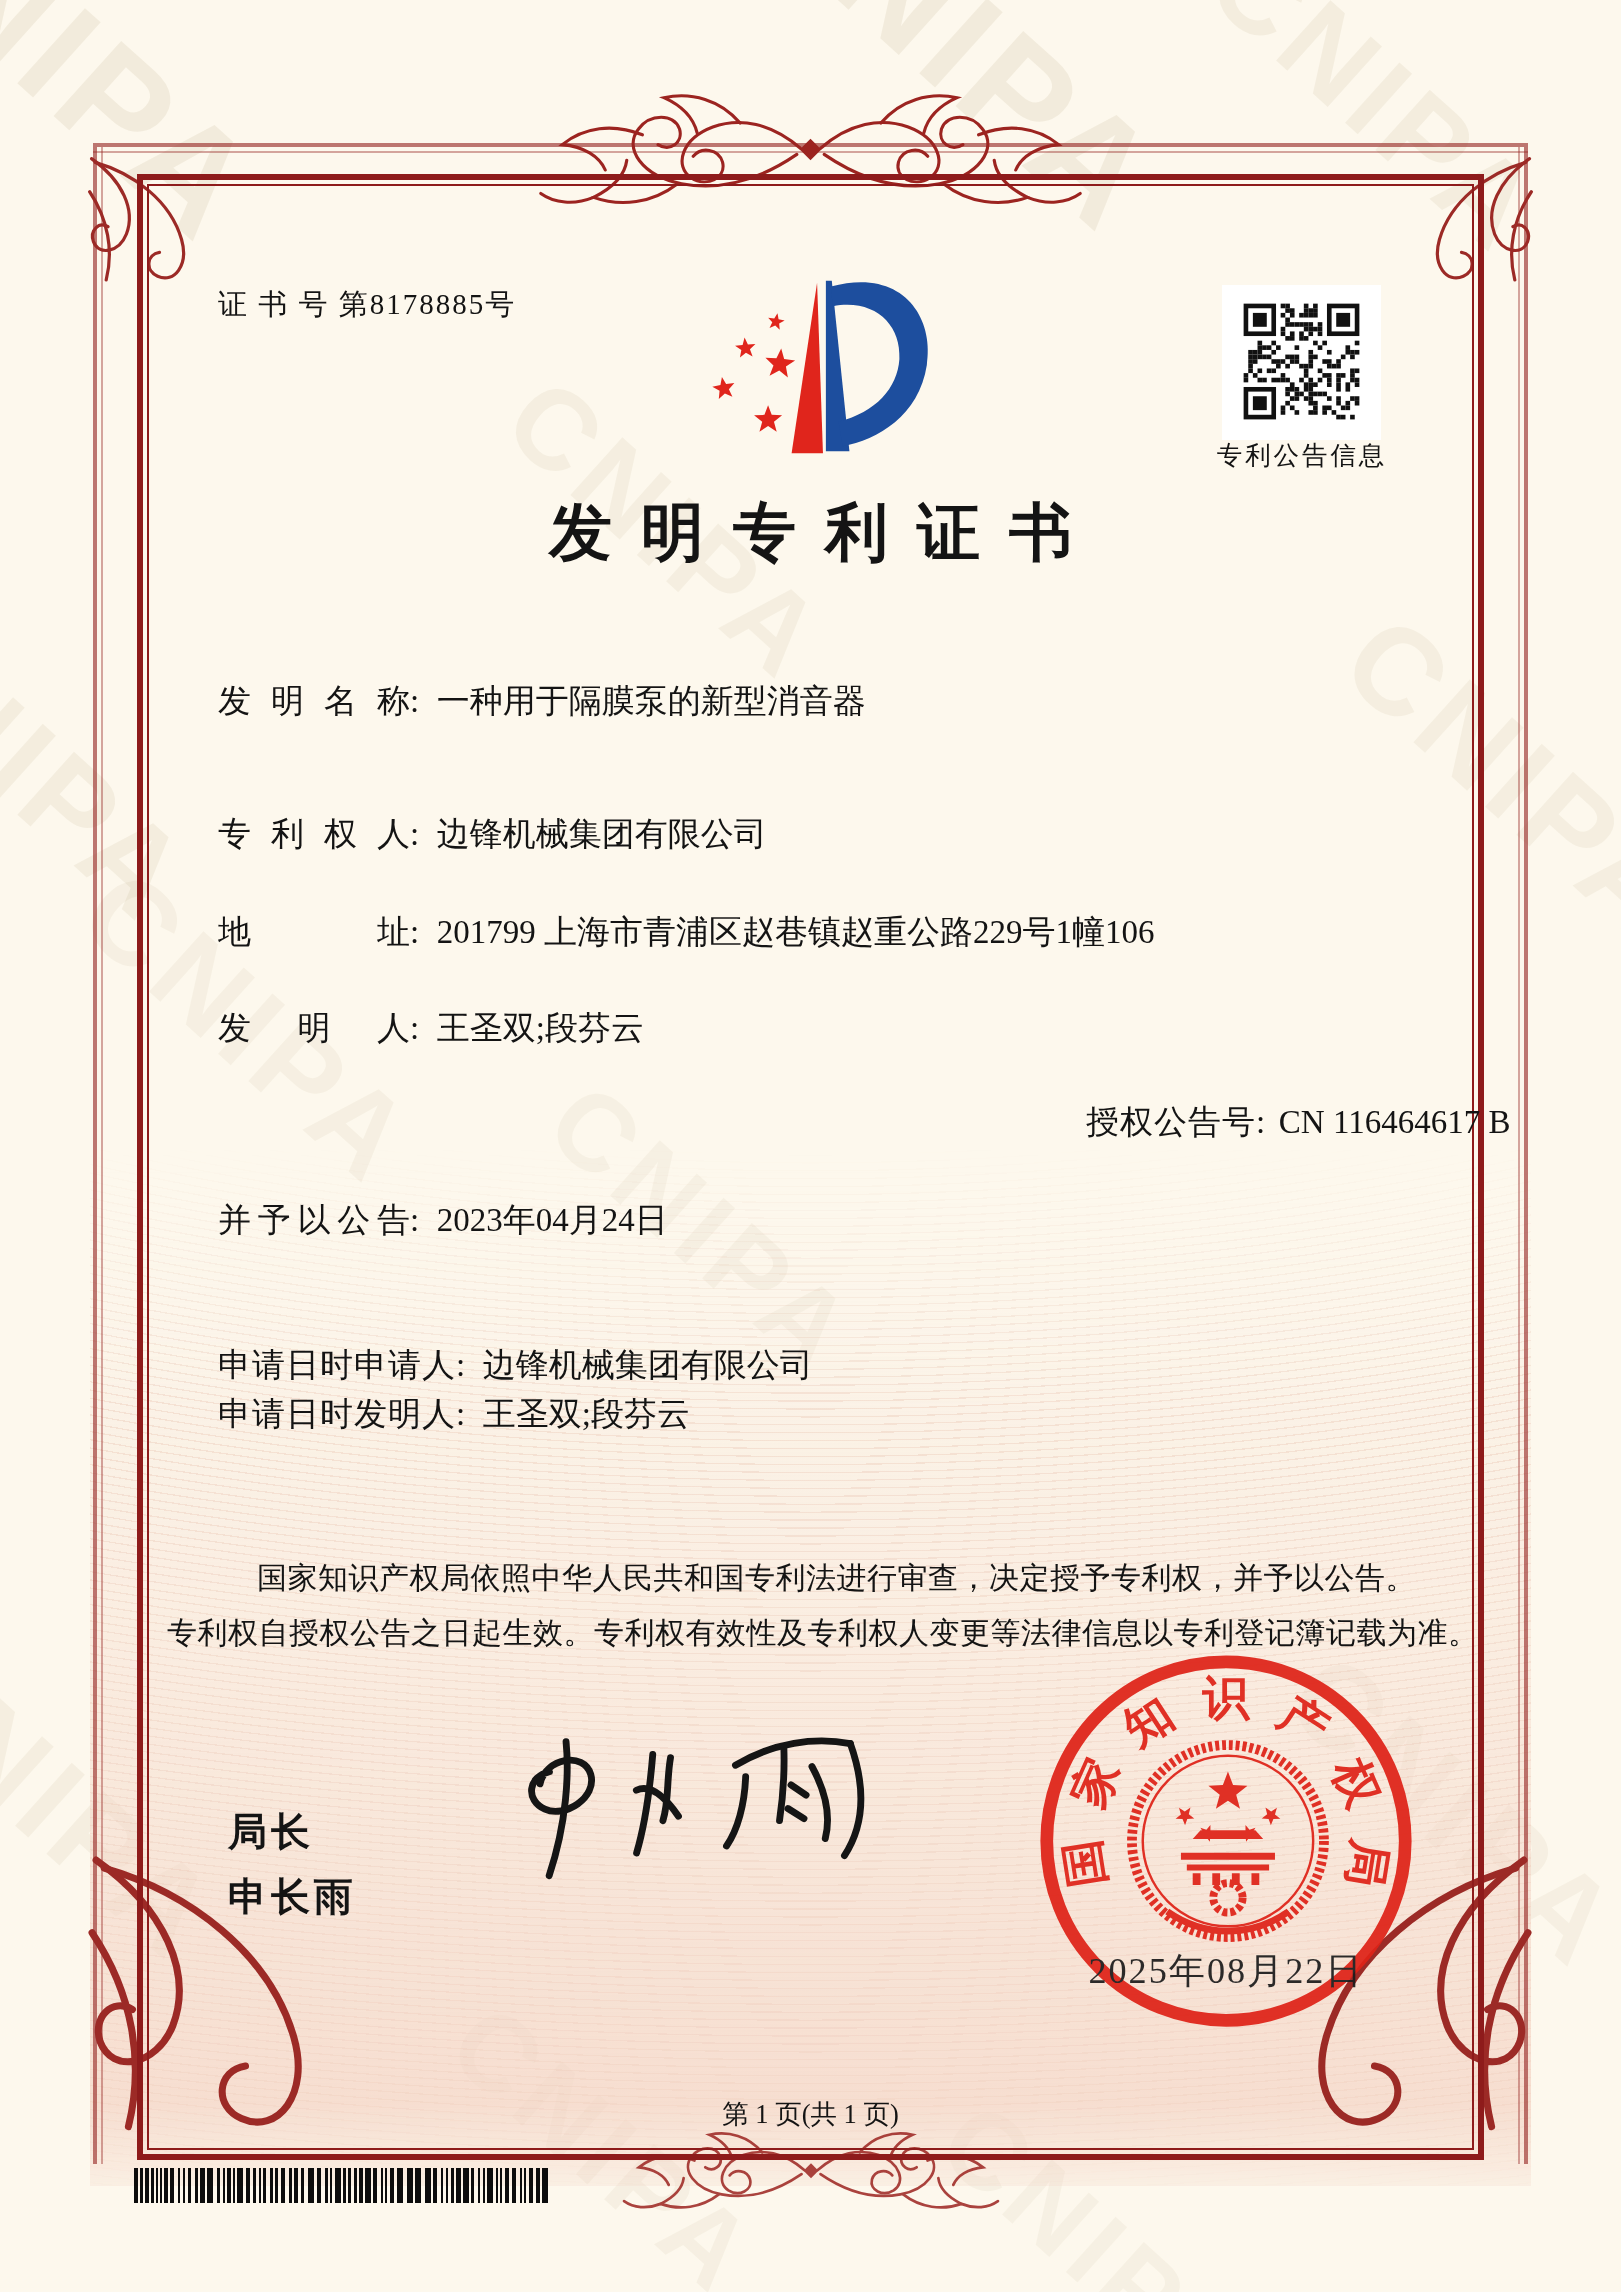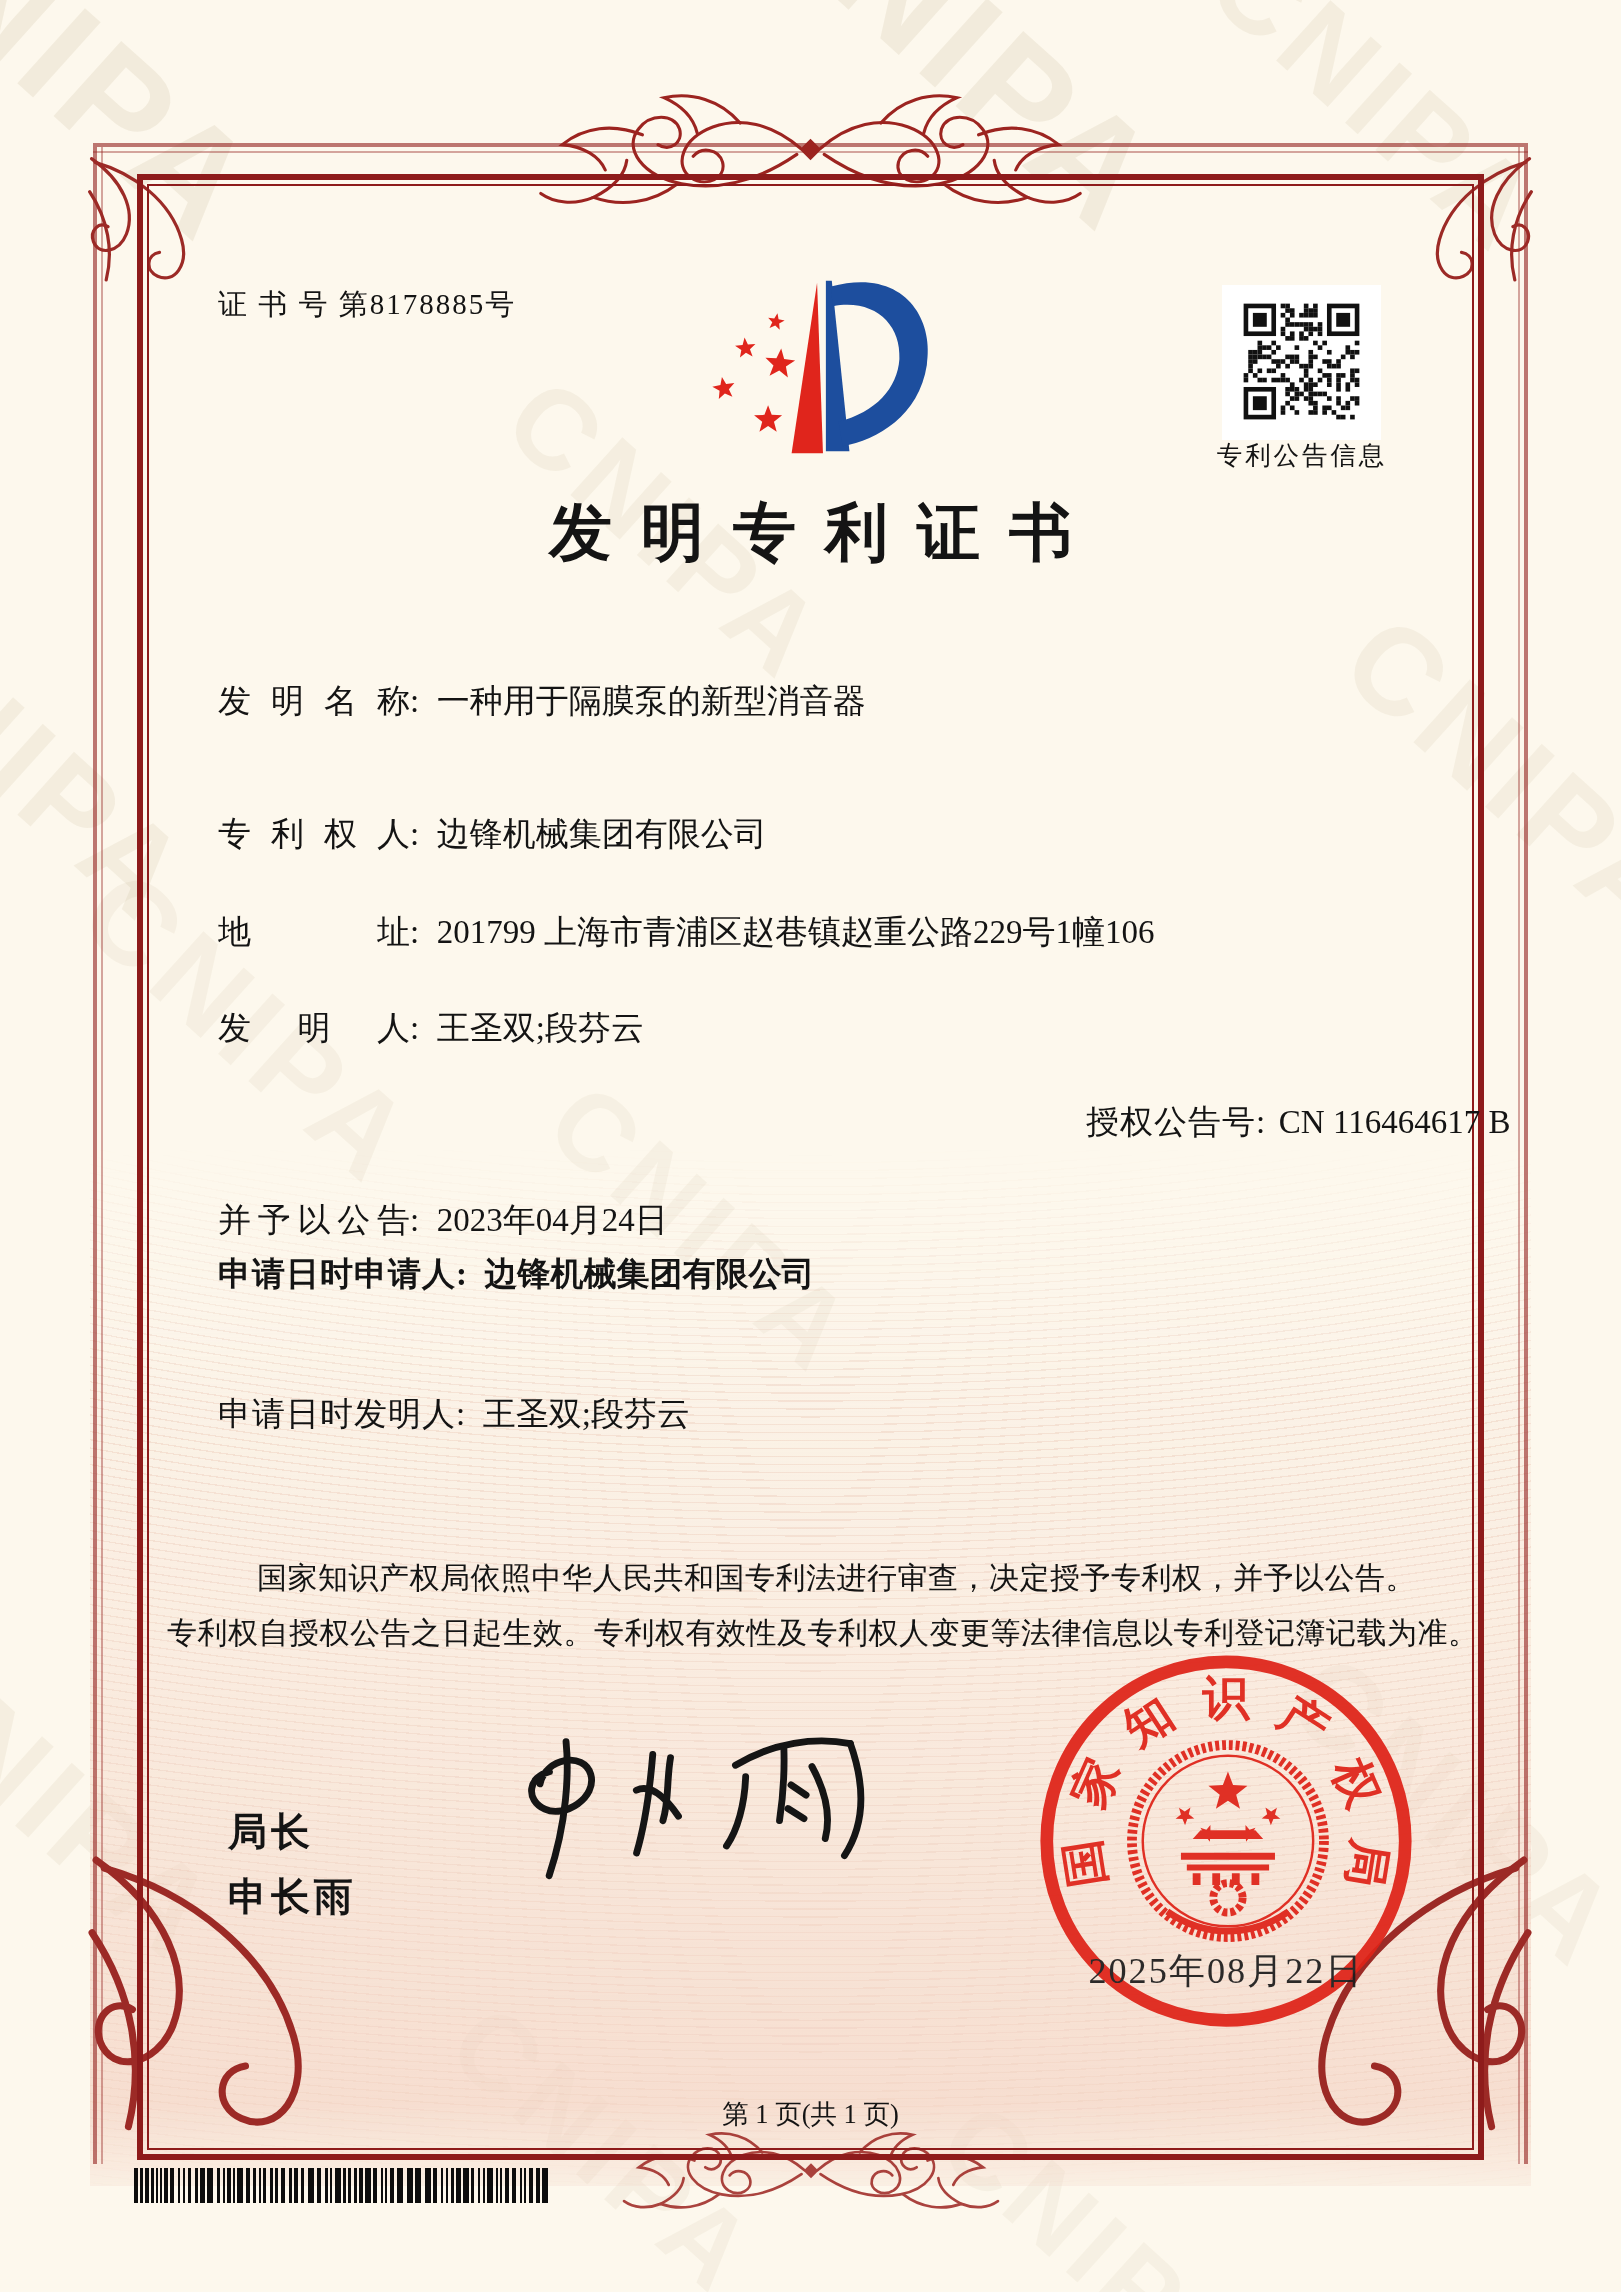--- a/index.html
+++ b/index.html
@@ -362,21 +362,21 @@
   </div>
   <div class="row" style="top:1006px;">
     <span class="lbl">发明人</span><span>:</span><span class="val">王圣双;段芬云</span>
   </div>
   <div class="row row-r" style="top:1100px;">
     <span class="lbl-auto">授权公告号</span><span>:</span><span class="val" style="margin-left:13.7px;">CN 116464617 B</span>
   </div>
   <div class="row" style="top:1198px;">
     <span class="lbl">并予以公告</span><span>:</span><span class="val">2023年04月24日</span>
   </div>
-  <div class="row" style="top:1252px;font-weight:bold;">
+  <div class="row" style="top:1343px;">
     <span class="lbl-auto">申请日时申请人</span><span>:</span><span class="val">边锋机械集团有限公司</span>
   </div>
   <div class="row" style="top:1392px;">
     <span class="lbl-auto">申请日时发明人</span><span>:</span><span class="val">王圣双;段芬云</span>
   </div>
 
   <div class="st" style="left:167px;top:1613px;">专利权自授权公告之日起生效。专利权有效性及专利权人变更等法律信息以专利登记簿记载为准。</div>
   <div class="st" style="left:257px;top:1558px;">国家知识产权局依照中华人民共和国专利法进行审查，决定授予专利权，并予以公告。</div>
 
   <div class="director" style="top:1805px;">局长</div>

